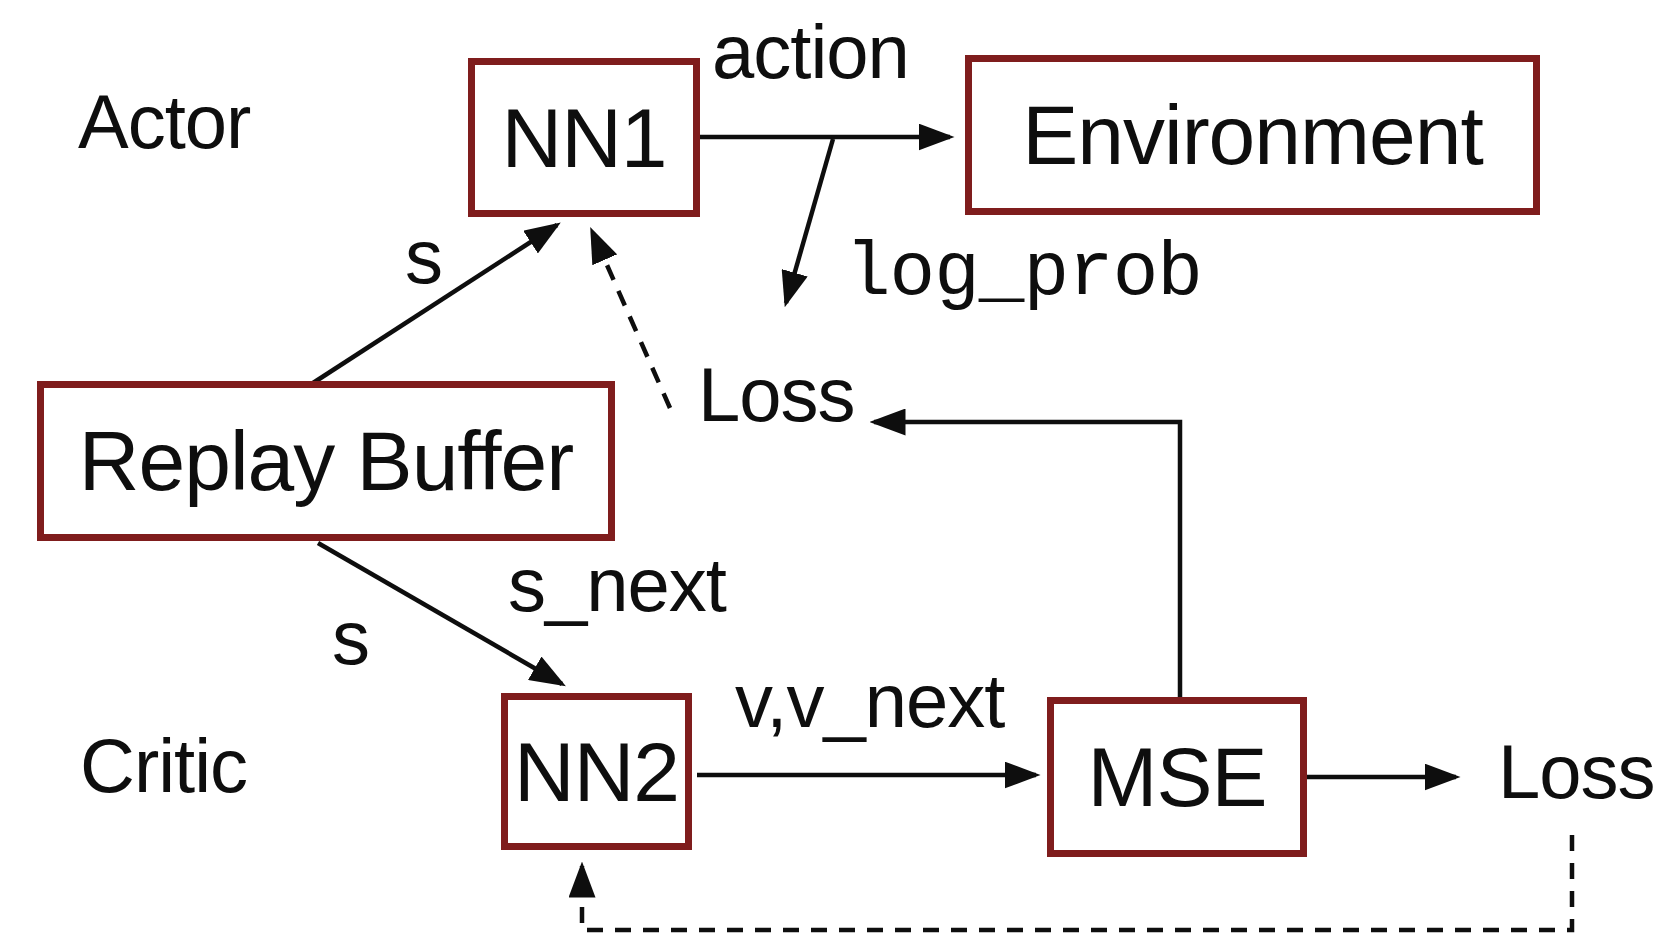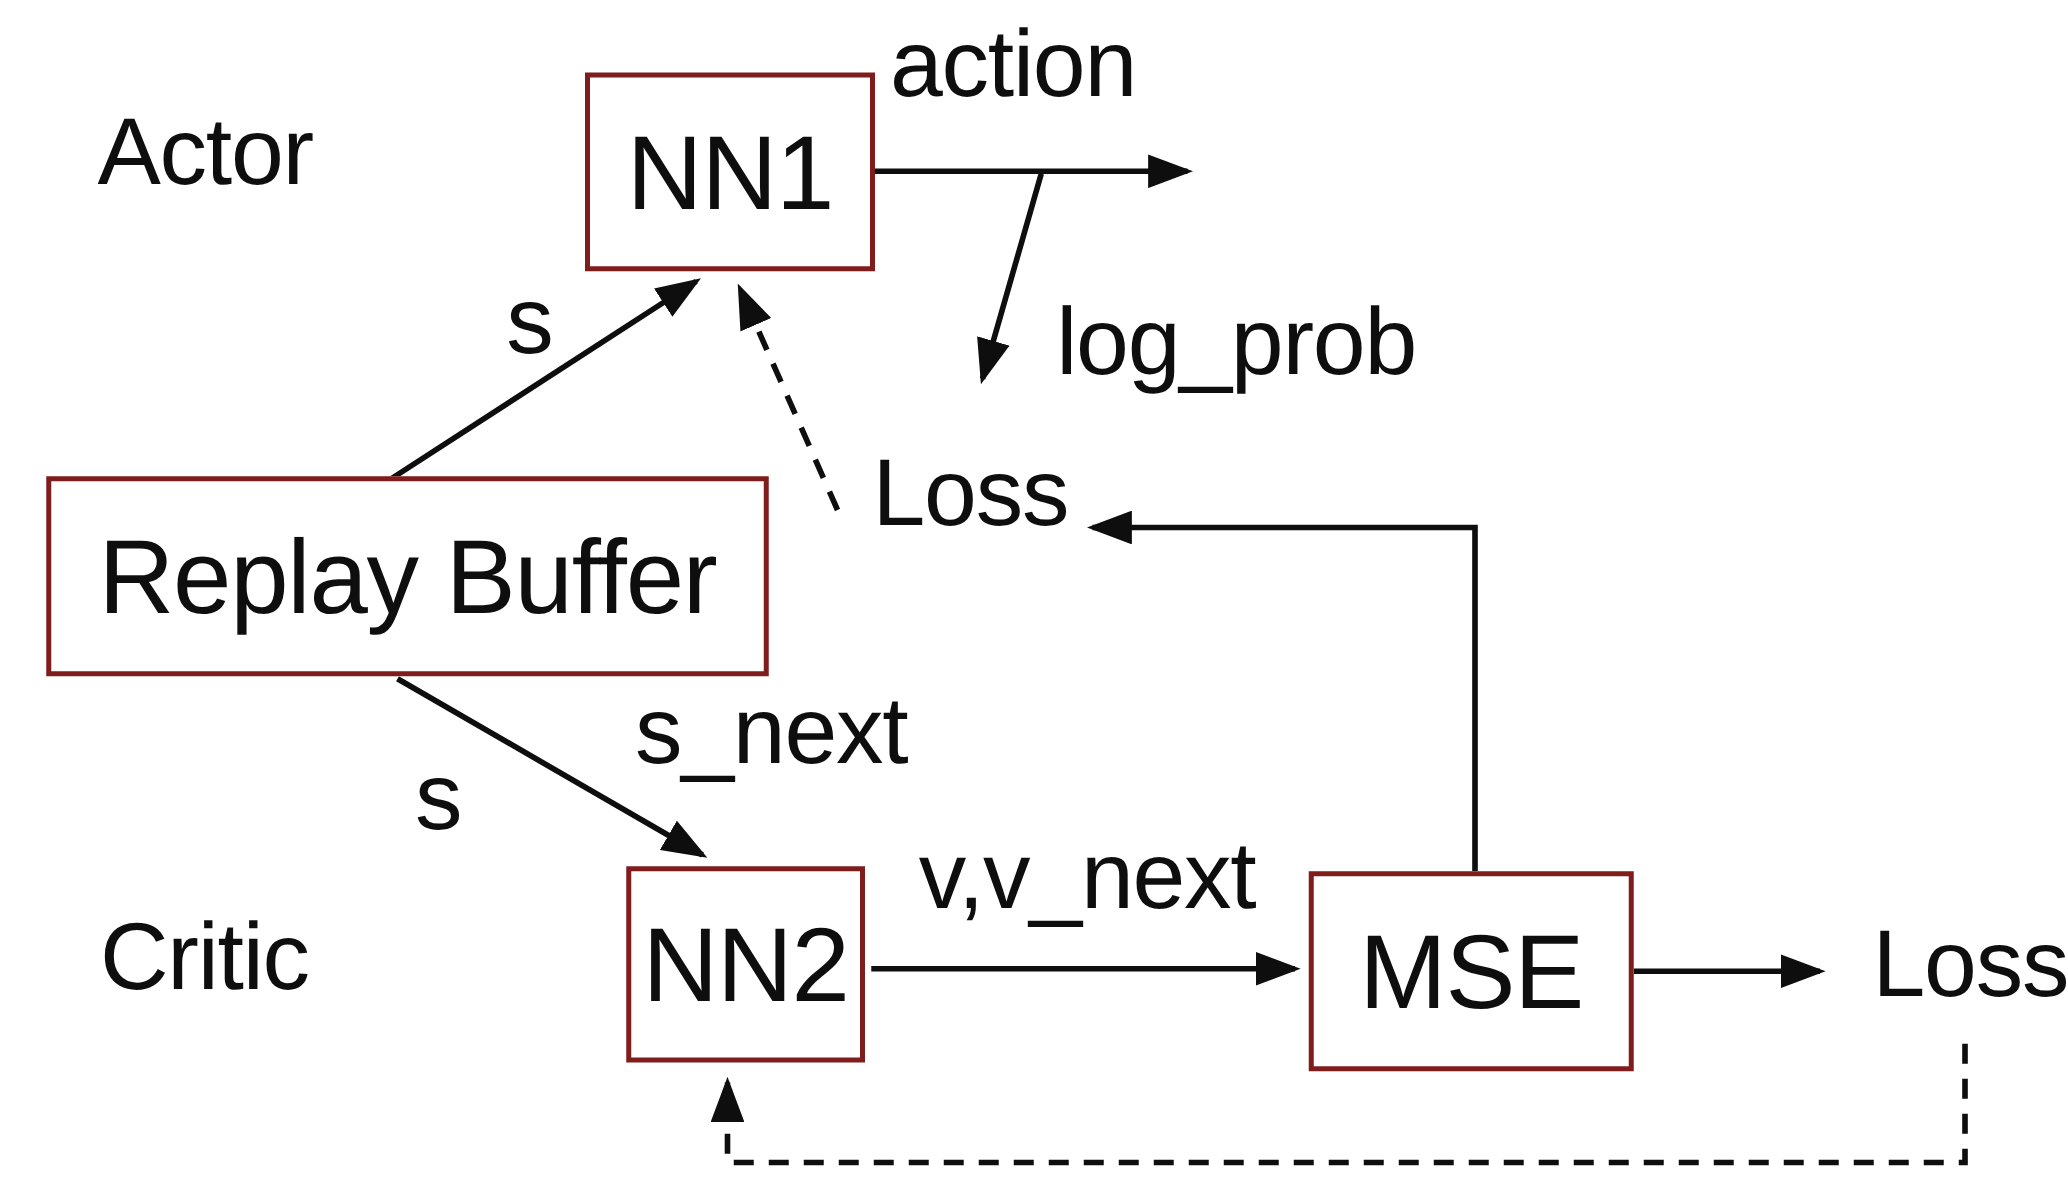--- a/index.html
+++ b/index.html
@@ -11,21 +11,21 @@
     position: relative;
     width: 1654px;
     height: 949px;
     background: #ffffff;
     font-family: "Liberation Sans", sans-serif;
     color: #0e0e0e;
     overflow: hidden;
   }
   .box {
     position: absolute;
-    border: 4px solid #7f1d1d;
+    border: 7px solid #7f1d1d;
     background: #ffffff;
     display: flex;
     align-items: center;
     justify-content: center;
     box-sizing: border-box;
     z-index: 2;
   }
   .box-label {
     font-size: 84px;
     line-height: 1;
@@ -85,40 +85,43 @@
 
     <path class="dashed" d="M 670 408 L 592 231" marker-end="url(#arrowhead)"></path>
 
     <path class="dashed" d="M 1572 835 V 930 H 582 V 866" marker-end="url(#arrowhead)"></path>
   </svg>
 
   <div class="box" style="left:468px; top:58px; width:232px; height:159px;">
     <span class="box-label">NN1</span>
   </div>
 
+  <div class="box" style="left:965px; top:55px; width:575px; height:160px;">
+    <span class="box-label">Environment</span>
+  </div>
 
   <div class="box" style="left:21px; top:381px; width:578px; height:160px;margin-left:16px;">
     <span class="box-label">Replay Buffer</span>
   </div>
 
   <div class="box" style="left:470px; top:693px; width:191px; height:157px;margin-left:31px;">
     <span class="box-label">NN2</span>
   </div>
 
   <div class="box" style="left:1047px; top:697px; width:260px; height:160px;text-align:right;">
     <span class="box-label">MSE</span>
   </div>
 
   <div class="free-label" style="left:78px; top:84px;">Actor</div>
 
   <div class="free-label" style="left:712px; top:14px;">action</div>
 
   <div class="free-label" style="left:80px; top:728px;">Critic</div>
 
-  <div class="free-label" style="left:845px; top:236px;">log_prob</div>
+  <div class="free-label" style="left:845px; top:236px;font-family:Liberation Mono, monospace;">log_prob</div>
 
   <div class="free-label" style="left:405px; top:219px;">s</div>
 
   <div class="free-label" style="left:332px; top:600px;">s</div>
 
   <div class="free-label" style="left:508px; top:547px;">s_next</div>
 
   <div class="free-label" style="left:735px; top:663px;">v,v_next</div>
 
   <div class="free-label" style="left:698px; top:357px;">Loss</div>

